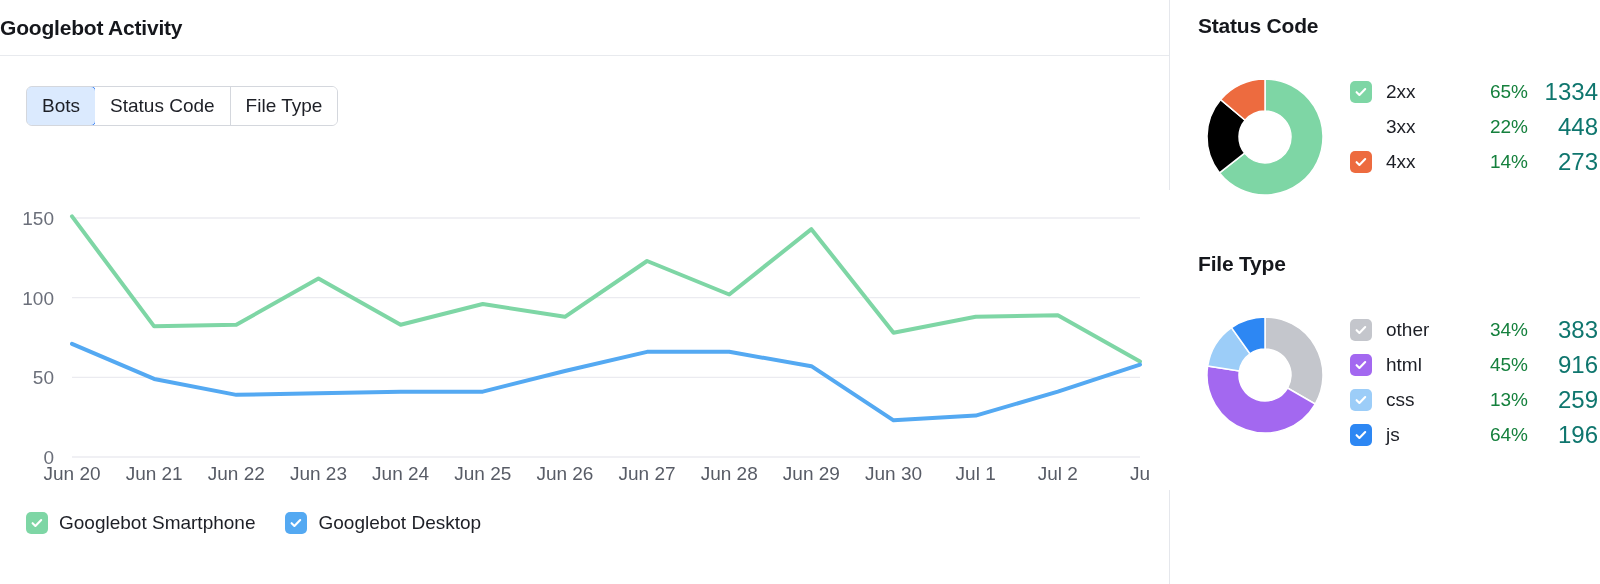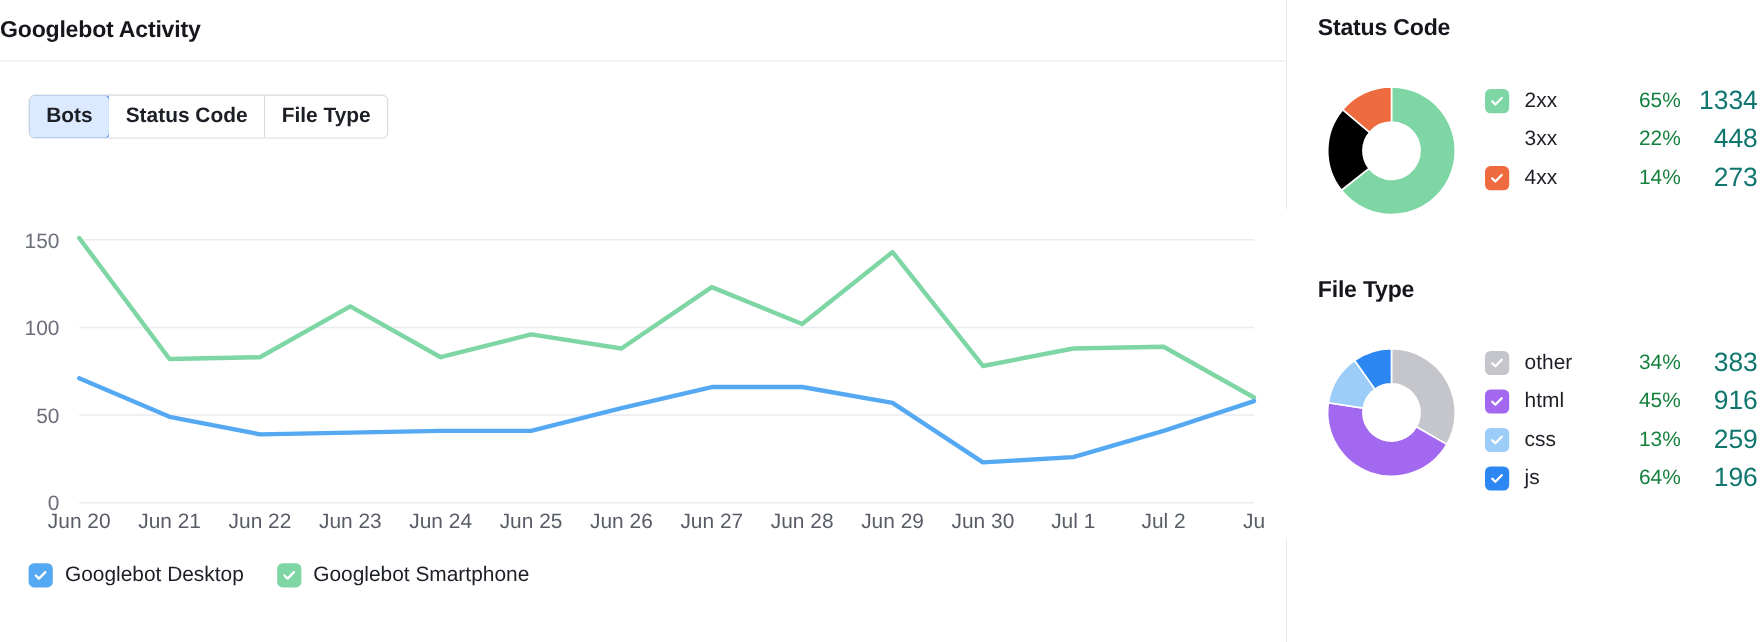--- a/index.html
+++ b/index.html
@@ -23,21 +23,20 @@
   .tabs {
     position: absolute; left: 26px; top: 86px;
     display: flex; border: 1px solid #d4d7dd; border-radius: 6px; overflow: hidden;
     background: #ffffff; height: 40px;
   }
   .tab {
     display: flex; align-items: center; justify-content: center;
     padding: 0 15px; font-size: 19px; color: #1d1f26;
     background: #ffffff; border-right: 1px solid #d4d7dd; cursor: pointer;
     white-space: nowrap;
-    font-weight: bold;
   }
   .tab:last-child { border-right: none; }
   .tab.active { background: #dbeafe; border: 1.5px solid #3b82f6; border-radius: 5px; margin: -1px; }
 
   .chart-area { position: absolute; left: 0; top: 190px; width: 1170px; height: 300px; }
   .chart-svg { display: block; }
 
   .legend {
     position: absolute; left: 26px; top: 512px;
     display: flex; align-items: center; gap: 30px;
@@ -112,34 +111,34 @@
           <text x="1057.8461538461538" y="290" text-anchor="middle" font-size="19" fill="#585c66" font-family="&quot;Liberation Sans&quot;, sans-serif">Jul 2</text>
           <text x="1140" y="290" text-anchor="middle" font-size="19" fill="#585c66" font-family="&quot;Liberation Sans&quot;, sans-serif">Ju</text>
           <polyline points="72,26.406666666666695 154.15384615384616,136.34666666666666 236.30769230769232,134.75333333333333 318.46153846153845,88.54666666666665 400.61538461538464,134.75333333333333 482.76923076923083,114.03999999999999 564.9230769230769,126.78666666666666 647.0769230769231,71.02000000000001 729.2307692307693,104.47999999999999 811.3846153846155,39.153333333333336 893.5384615384617,142.72 975.6923076923077,126.78666666666666 1057.8461538461538,125.19333333333333 1140,171.39999999999998" fill="none" stroke="#7ed6a5" stroke-width="4" stroke-linejoin="round" stroke-linecap="round"></polyline>
           <polyline points="72,153.87333333333333 154.15384615384616,188.92666666666668 236.30769230769232,204.86 318.46153846153845,203.26666666666665 400.61538461538464,201.67333333333335 482.76923076923083,201.67333333333335 564.9230769230769,180.96 647.0769230769231,161.84 729.2307692307693,161.84 811.3846153846155,176.18 893.5384615384617,230.35333333333335 975.6923076923077,225.57333333333332 1057.8461538461538,201.67333333333335 1140,174.58666666666667" fill="none" stroke="#54a9f2" stroke-width="4" stroke-linejoin="round" stroke-linecap="round"></polyline>
           <rect x="1164" y="0" width="6" height="300" fill="#ffffff"></rect>
         </svg>
     </div>
 
     <div class="legend">
       <div class="legend-item">
+        <span class="cb" id="lcb0" style="background: rgb(126, 214, 165);">
+            <svg width="14" height="14" viewBox="0 0 14 14">
+              <path d="M2.6 7.2 L5.4 10 L11.2 4.1" fill="none" stroke="#ffffff" stroke-width="2.1" stroke-linecap="round" stroke-linejoin="round"></path>
+            </svg>
+          </span>
+        <span class="legend-label">Googlebot Smartphone</span>
+      </div>
+      <div class="legend-item">
         <span class="cb" id="lcb1" style="background: rgb(84, 169, 242);">
             <svg width="14" height="14" viewBox="0 0 14 14">
               <path d="M2.6 7.2 L5.4 10 L11.2 4.1" fill="none" stroke="#ffffff" stroke-width="2.1" stroke-linecap="round" stroke-linejoin="round"></path>
             </svg>
           </span>
         <span class="legend-label">Googlebot Desktop</span>
-      </div>
-      <div class="legend-item">
-        <span class="cb" id="lcb0" style="background: rgb(126, 214, 165);">
-            <svg width="14" height="14" viewBox="0 0 14 14">
-              <path d="M2.6 7.2 L5.4 10 L11.2 4.1" fill="none" stroke="#ffffff" stroke-width="2.1" stroke-linecap="round" stroke-linejoin="round"></path>
-            </svg>
-          </span>
-        <span class="legend-label">Googlebot Smartphone</span>
       </div>
     </div>
   </div>
 
   <div class="right">
 
     <div class="sec sec-status">
       <div class="sec-title">Status Code</div>
       <div class="sec-body">
         <div class="donut-wrap">

